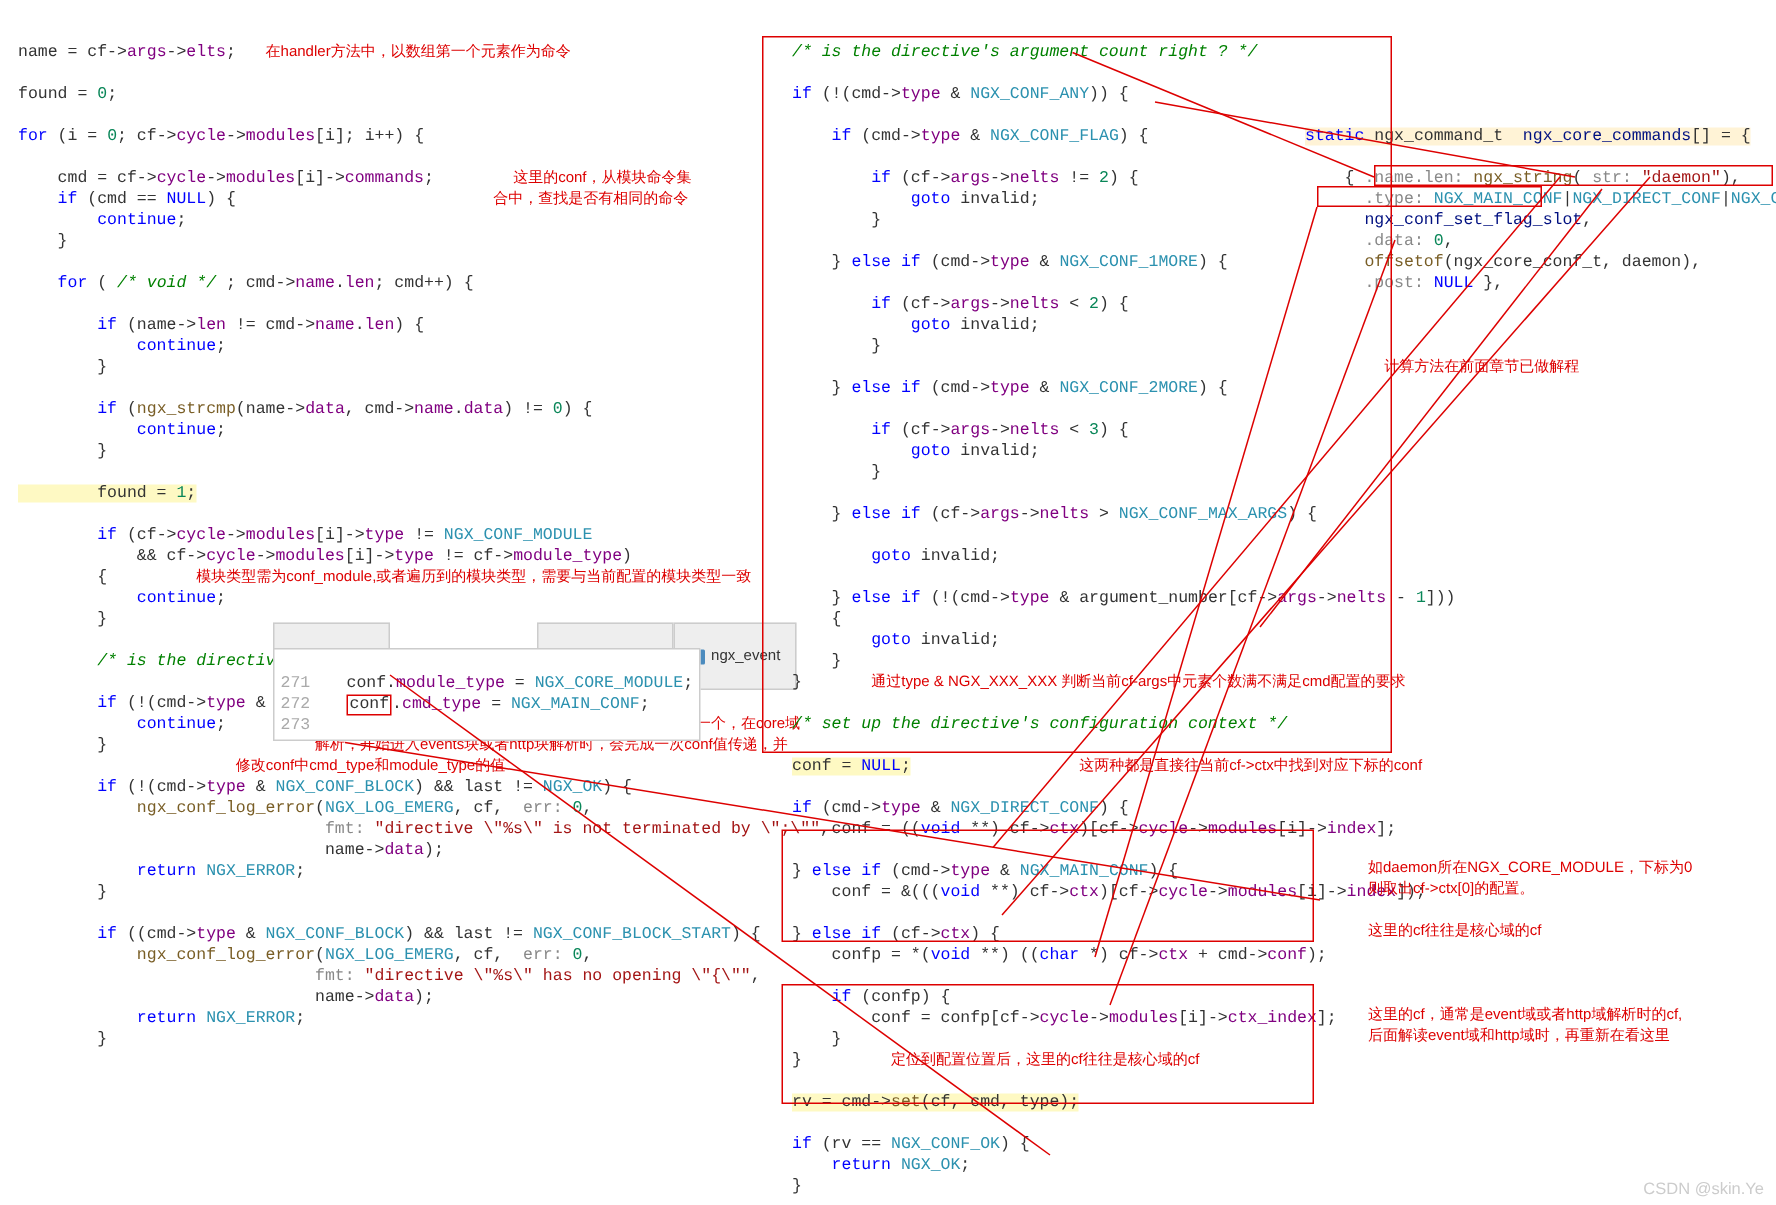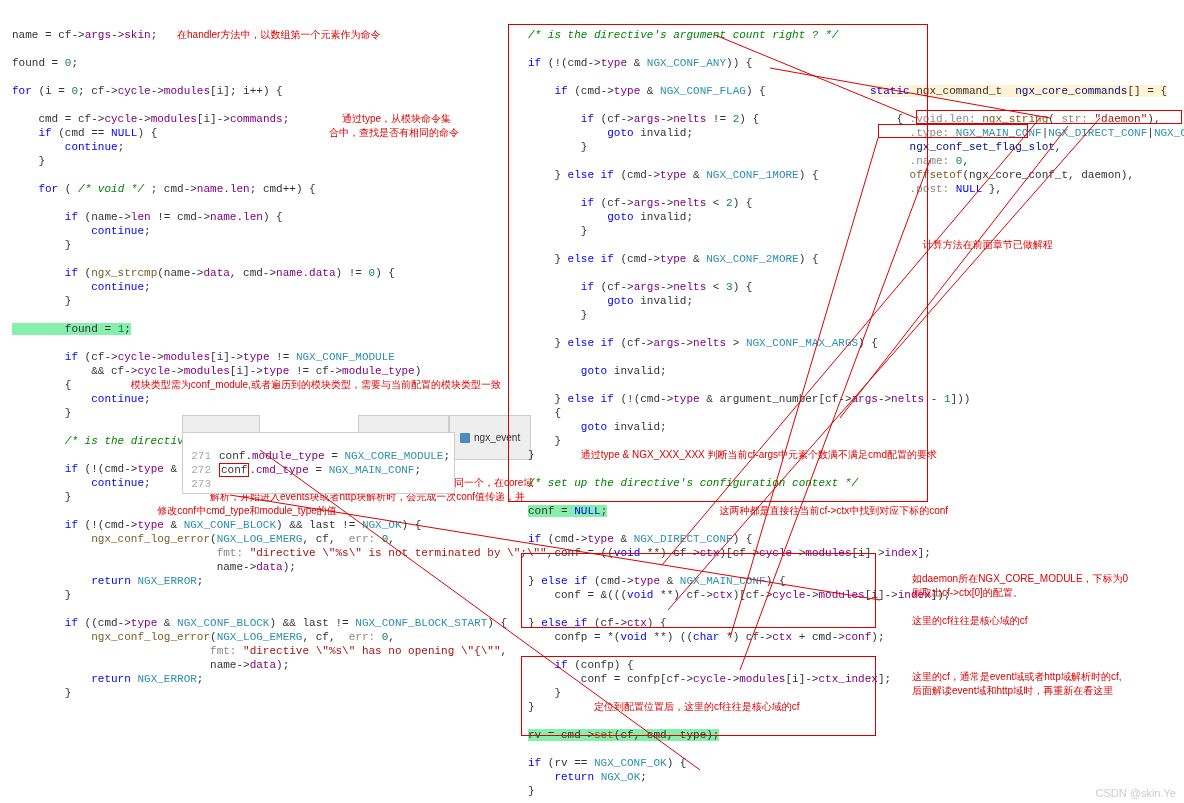--- a/index.html
+++ b/index.html
@@ -24,52 +24,52 @@
 .str { color: #a31515; }
 .cmt { color: #008000; font-style: italic; }
 .prop { color: #800080; }
 .const { color: #2b91af; }
 .fn { color: #795e26; text-align: center; }
 .id { color: #001080; }
 .gray { color: #888; }
 .red-note { color: #d00; font-family: "Microsoft YaHei", sans-serif; font-size: 10px; }
 
 .hl-yellow { background: #fff3d6; }
-.hl-pink { background: #86efac; }
+.hl-pink { background: #fef9c3; }
 
 .red-box { border: 1.5px solid #d00; position: absolute; }
 
 
 .tabs { position: absolute; left: 182px; top: 415px; display: flex; font-size: 10px; font-family: sans-serif; }
 .tab { padding: 2px 10px; border: 1px solid #ccc; background: #eee; display: flex; align-items: center; gap: 4px; }
 .tab.active { background: #fff; border-bottom: 1px solid #fff; margin-top: 28px; }
 .tab-close { color: #888; cursor: pointer; }
 .tab-icon { width: 10px; height: 10px; display: inline-block; }
 .ci { background: #4b8bbe; border-radius: 1px; }
 .cf { background: #6a9955; border-radius: 1px; }
 
-.gutter { color: #aaa; display: inline-block; width: 24px; text-align: right; margin-right: 8px; }
+.gutter { color: #aaa; display: inline-block; width: 24px; text-align: left; margin-right: 20px; }
 
 .watermark { position: absolute; right: 8px; bottom: 4px; color: #ccc; font-size: 11px; font-family: sans-serif; margin-left: 11px; }
 
 svg.overlay { position: absolute; left: 0; top: 0; width: 1184px; height: 803px; pointer-events: none; }
 svg.overlay line { stroke: #d00; stroke-width: 1; }
 </style>
 </head>
 <body>
 
 <div class="pane left-pane">
 <div style="padding-left:12px">
-<span><span>name = cf-&gt;</span><span class="prop">args</span><span>-&gt;</span><span class="prop">skin</span><span>;</span></span>   <span class="red-note">在handler方法中，以数组第一个元素作为命令</span>
+<span><span>name = cf-&gt;</span><span class="prop">args</span><span>-&gt;</span><span class="prop">elts</span><span>;</span></span>   <span class="red-note">在handler方法中，以数组第一个元素作为命令</span>
 
 <span><span>found = </span><span class="num">0</span><span>;</span></span>
 
 <span><span class="kw">for</span><span> (i = </span><span class="num">0</span><span>; cf-&gt;</span><span class="prop">cycle</span><span>-&gt;</span><span class="prop">modules</span><span>[i]; i++) {</span></span>
 
-<span><span>    cmd = cf-&gt;</span><span class="prop">cycle</span><span>-&gt;</span><span class="prop">modules</span><span>[i]-&gt;</span><span class="prop">commands</span><span>;</span></span>        <span class="red-note">通过type，从模块命令集</span>
+<span><span>    cmd = cf-&gt;</span><span class="prop">cycle</span><span>-&gt;</span><span class="prop">modules</span><span>[i]-&gt;</span><span class="prop">commands</span><span>;</span></span>        <span class="red-note">这里的conf，从模块命令集</span>
 <span><span class="kw">    if</span><span> (cmd == </span><span class="kw">NULL</span><span>) {</span></span>                          <span class="red-note">合中，查找是否有相同的命令</span>
 <span><span class="kw">        continue</span><span>;</span></span>
 <span>    }</span>
 
 <span><span class="kw">    for</span><span> ( </span><span class="cmt">/* void */</span><span> ; cmd-&gt;</span><span class="prop">name</span><span>.</span><span class="prop">len</span><span>; cmd++) {</span></span>
 
 <span><span class="kw">        if</span><span> (name-&gt;</span><span class="prop">len</span><span> != cmd-&gt;</span><span class="prop">name</span><span>.</span><span class="prop">len</span><span>) {</span></span>
 <span><span class="kw">            continue</span><span>;</span></span>
 <span>        }</span>
 
@@ -191,24 +191,24 @@
 
 <span><span class="kw">if</span><span> (rv == </span><span class="const">NGX_CONF_OK</span><span>) {</span></span>
 <span><span class="kw">    return</span><span> </span><span class="const">NGX_OK</span><span>;</span></span>
 <span>}</span>
 </div>
 </div>
 
 <div class="pane right-pane">
 <span class="hl-yellow"><span class="kw">static</span><span> ngx_command_t  </span><span class="id">ngx_core_commands</span><span>[] = {</span></span>
 
-<span><span>    { </span><span class="gray">.void.len: </span><span class="fn">ngx_string</span><span>( </span><span class="gray">str: </span><span class="str">"daemon"</span><span>),</span></span>
+<span><span>    { </span><span class="gray">.name.len: </span><span class="fn">ngx_string</span><span>( </span><span class="gray">str: </span><span class="str">"daemon"</span><span>),</span></span>
 <span><span>      </span><span class="gray">.type: </span><span class="const">NGX_MAIN_CONF</span><span>|</span><span class="const">NGX_DIRECT_CONF</span><span>|</span><span class="const">NGX_CONF_FLAG</span></span>
 <span><span>      </span><span class="id">ngx_conf_set_flag_slot</span><span>,</span></span>
-<span><span>      </span><span class="gray">.name: </span><span class="num">0</span><span>,</span></span>
+<span><span>      </span><span class="gray">.data: </span><span class="num">0</span><span>,</span></span>
 <span><span>      </span><span class="fn">offsetof</span><span>(ngx_core_conf_t, daemon),</span></span>
 <span><span>      </span><span class="gray">.post: </span><span class="kw">NULL</span><span> },</span></span>
 
 
 
         <span class="red-note">计算方法在前面章节已做解程</span>
 </div>
 
 <div class="pane" style="left:912px; top:558px;">
 <span class="red-note">如daemon所在NGX_CORE_MODULE，下标为0</span>

